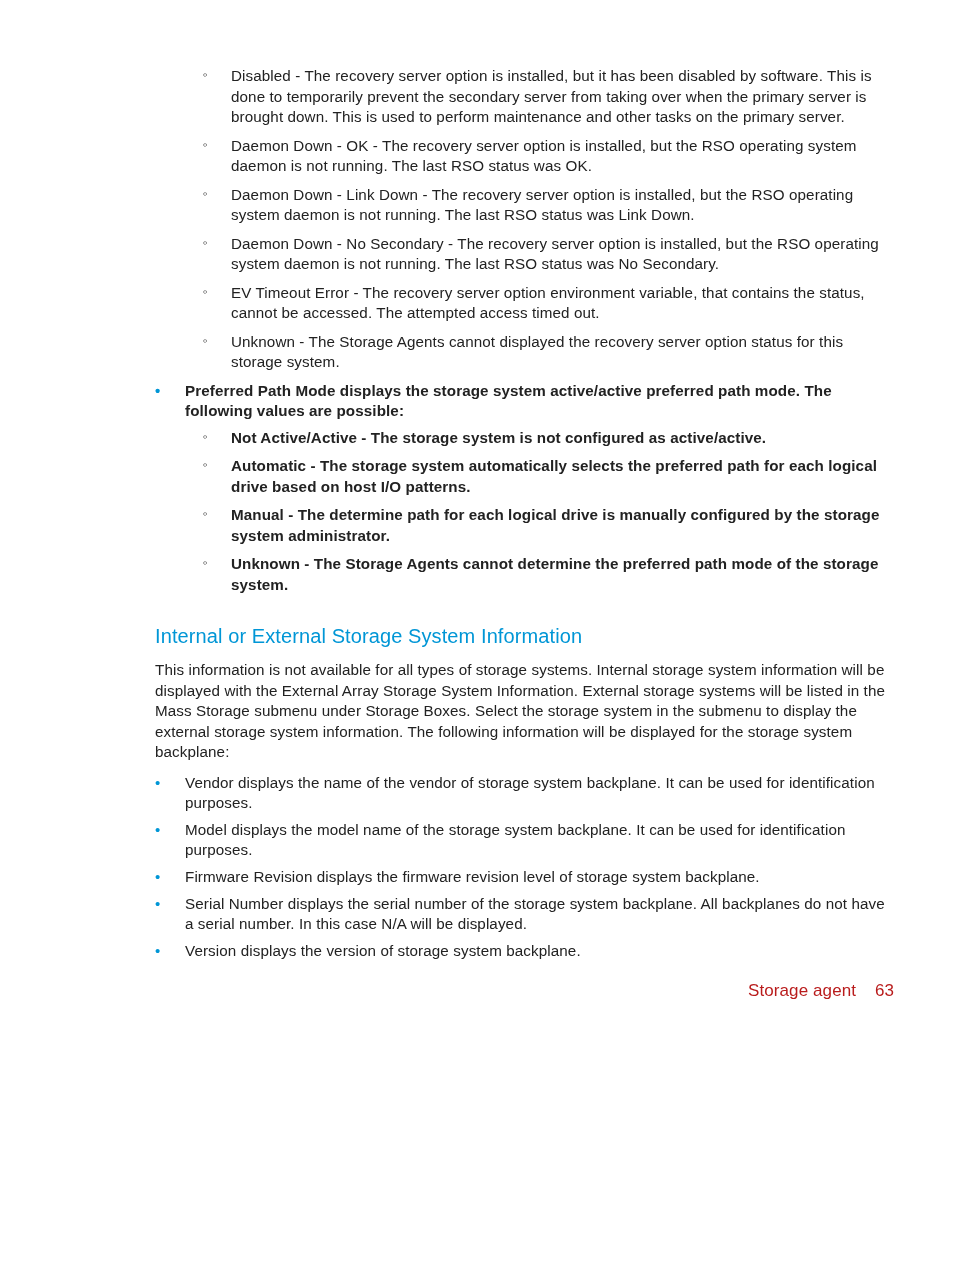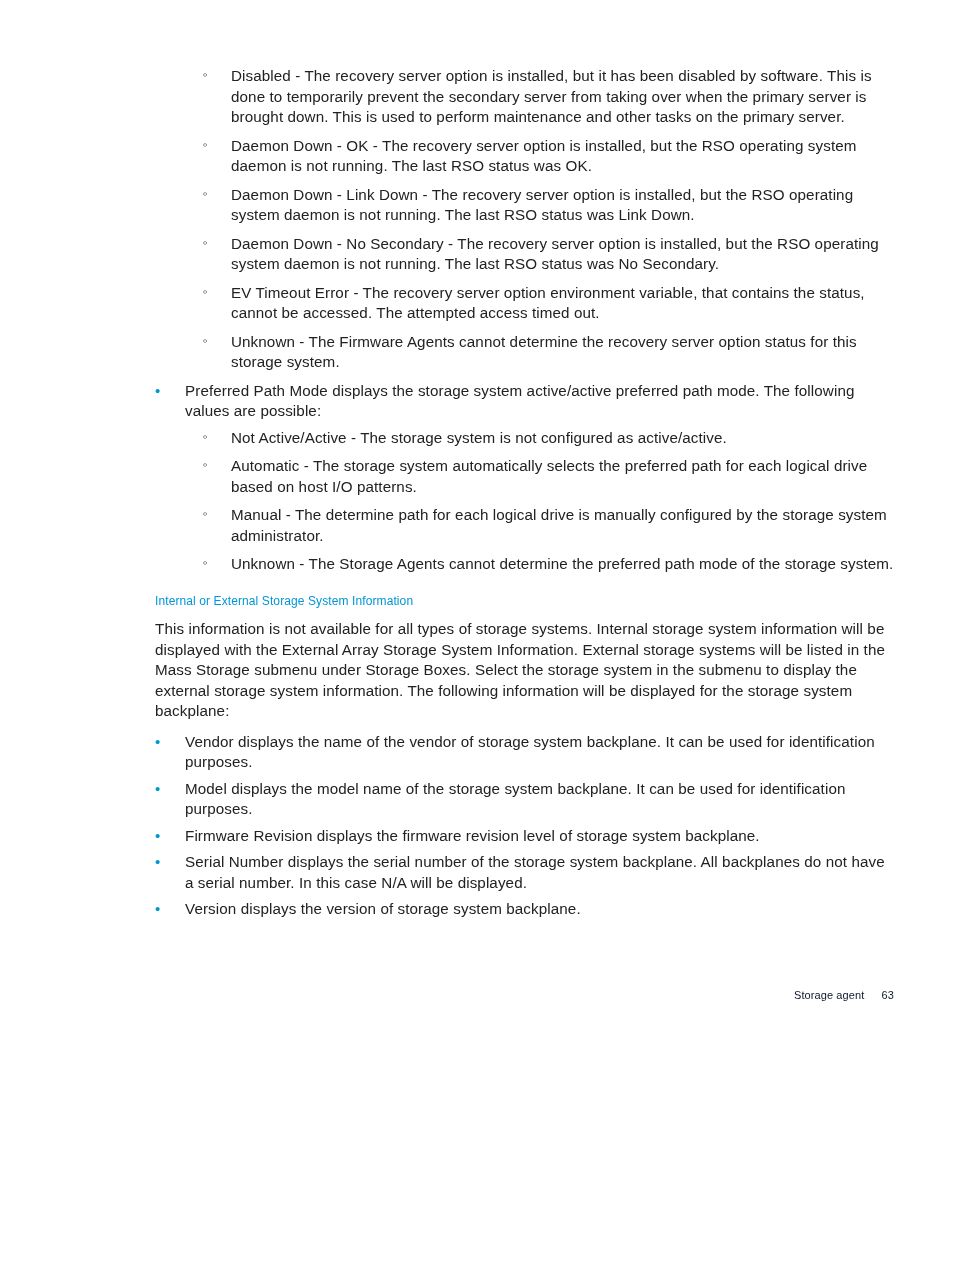--- a/index.html
+++ b/index.html
@@ -52,52 +52,52 @@
     content: "◦";
     position: absolute;
     left: 0;
     top: 0;
     color: #222;
     font-size: 13px;
   }
   h2.section-heading {
     color: #0096d6;
     font-weight: 400;
-    font-size: 12px;
-    margin: 18px 0 10px 0;
+    font-size: 20px;
+    margin: 28px 0 10px 0;
   }
   p.body {
     margin: 0 0 10px 0;
   }
   .footer {
     position: absolute;
     bottom: 42px;
     right: 60px;
-    font-size: 11px;
-    color: #0f172a;
+    font-size: 17px;
+    color: #b91c1c;
   }
   .footer .num {
     margin-left: 14px;
   }
 </style>
 </head>
 <body>
 
 <div class="page">
 
   <ul class="sub-list" style="padding-left:48px;">
     <li>Disabled - The recovery server option is installed, but it has been disabled by software. This is done to temporarily prevent the secondary server from taking over when the primary server is brought down. This is used to perform maintenance and other tasks on the primary server.</li>
     <li>Daemon Down - OK - The recovery server option is installed, but the RSO operating system daemon is not running. The last RSO status was OK.</li>
     <li>Daemon Down - Link Down - The recovery server option is installed, but the RSO operating system daemon is not running. The last RSO status was Link Down.</li>
     <li>Daemon Down - No Secondary - The recovery server option is installed, but the RSO operating system daemon is not running. The last RSO status was No Secondary.</li>
     <li>EV Timeout Error - The recovery server option environment variable, that contains the status, cannot be accessed. The attempted access timed out.</li>
-    <li>Unknown - The Firmware Agents cannot determine the recovery server option status for this storage system.</li>
+    <li>Unknown - The Storage Agents cannot displayed the recovery server option status for this storage system.</li>
   </ul>
 
-  <ul class="top-list" style="margin-top:8px;">
+  <ul class="top-list" style="margin-top:8px;font-weight:bold;">
     <li>
       <span>Preferred Path Mode displays the storage system active/active preferred path mode. The following values are possible:</span>
       <ul class="sub-list">
         <li>Not Active/Active - The storage system is not configured as active/active.</li>
         <li>Automatic - The storage system automatically selects the preferred path for each logical drive based on host I/O patterns.</li>
         <li>Manual - The determine path for each logical drive is manually configured by the storage system administrator.</li>
         <li>Unknown - The Storage Agents cannot determine the preferred path mode of the storage system.</li>
       </ul>
     </li>
   </ul>

